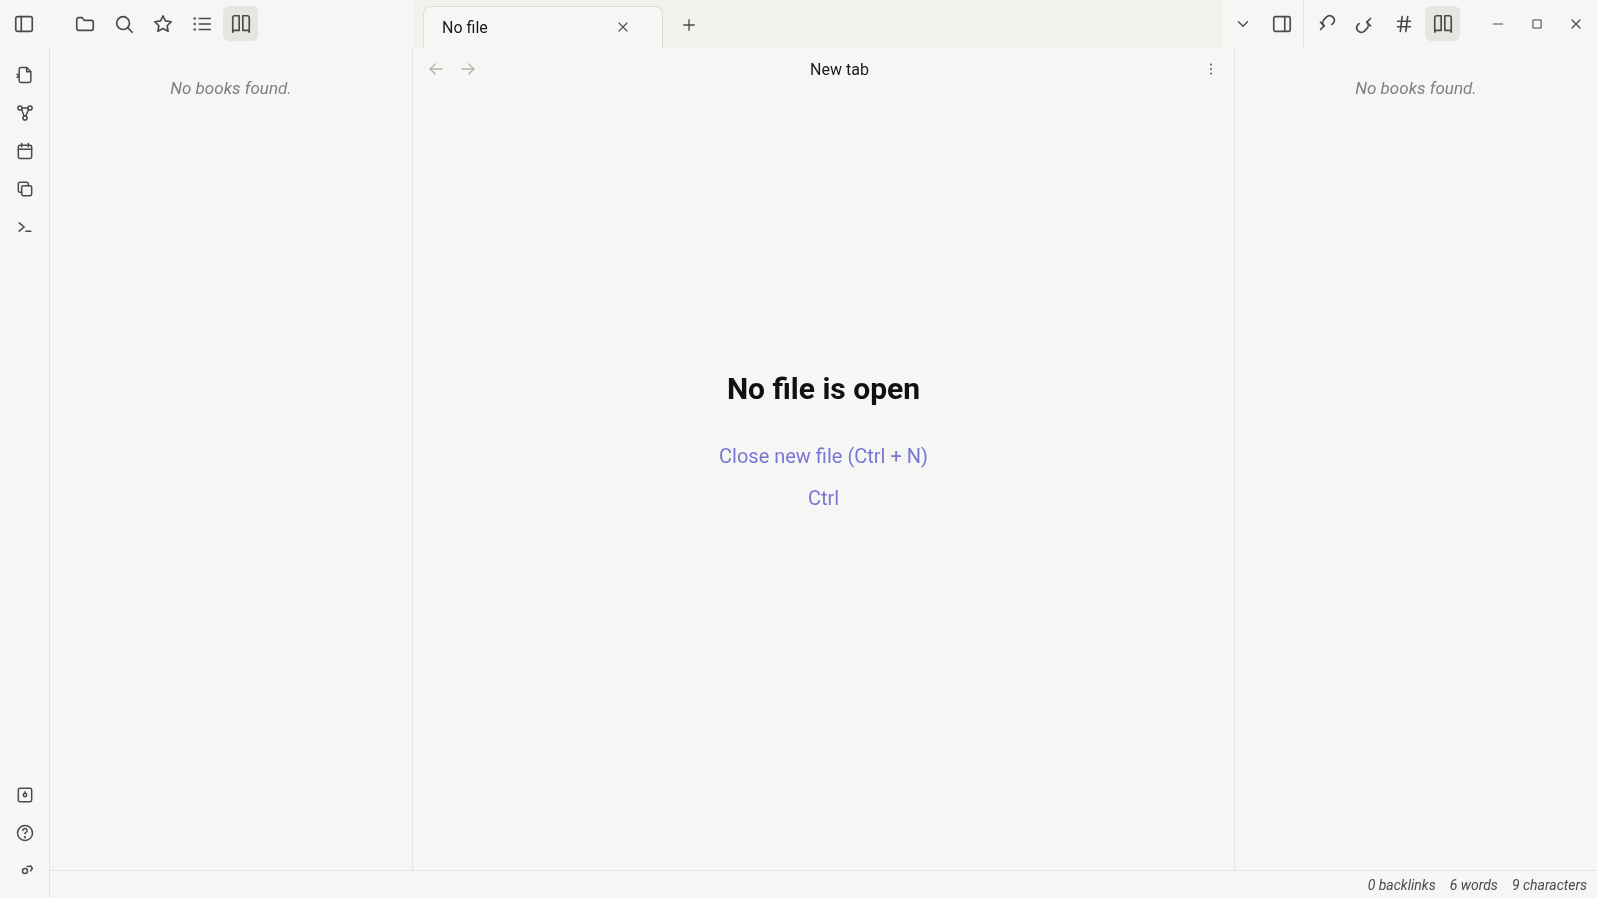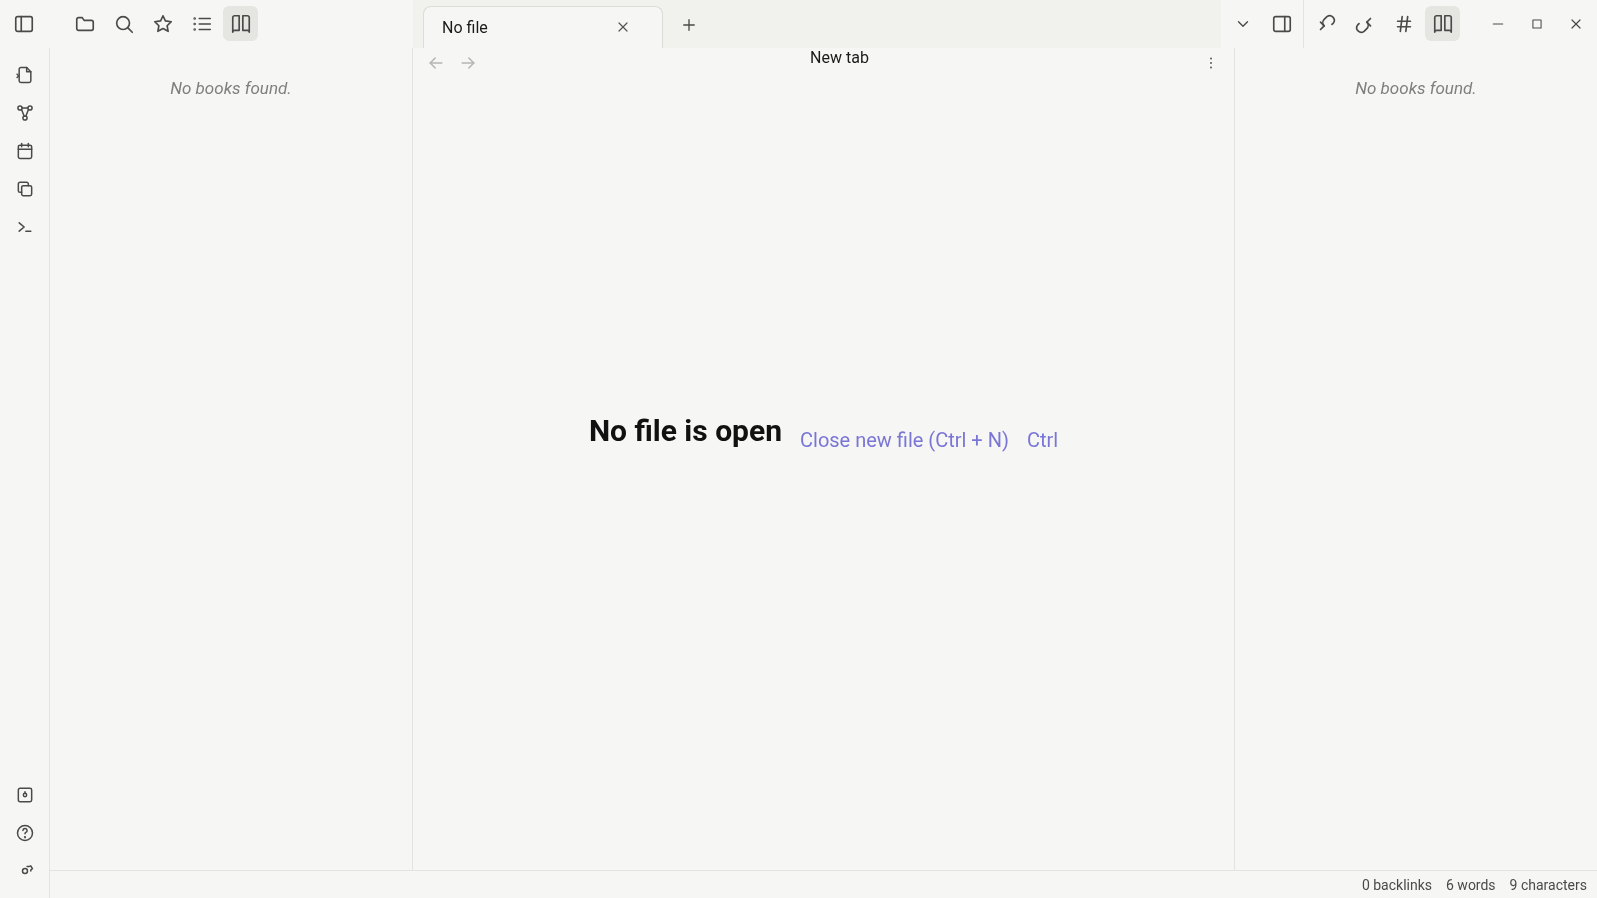--- a/index.html
+++ b/index.html
@@ -155,50 +155,51 @@
     font-size:17px;
   }
   .center{
     flex:1;
     display:flex;flex-direction:column;
     background:var(--bg);
     min-width:0;
   }
   .center-header{
     height:42px;
-    display:flex;align-items:flex-start;
+    display:flex;align-items:center;
     padding:0 8px;
     gap:2px;
   }
   .center-title{
     flex:1;text-align:center;color:#1a1a1a;font-size:16px;
   }
   .center-body{
     flex:1;
-    display:flex;flex-direction:row;
+    display:flex;flex-direction:column;
     align-items:center;justify-content:center;
     gap:18px;
     transform:translateY(-40px);
   }
   .center-body h1{
     font-size:30px;font-weight:700;margin:0 0 20px 0;color:#111;
   }
   .link{
     color:var(--accent);font-size:20px;cursor:pointer;
   }
 
   
   .statusbar{
     grid-column:2;grid-row:3;
     display:flex;align-items:center;justify-content:flex-end;
     gap:14px;
     padding:0 10px;
     font-size:14px;color:#4a4a4a;
     border-top:1px solid var(--border-soft);
     background:var(--bg);
+    font-style:italic;
   }
   .status-item{white-space:nowrap;}
 
   
   svg{stroke:currentColor;fill:none;stroke-width:1.8;stroke-linecap:round;stroke-linejoin:round;}
 </style>
 </head>
 <body>
 
 <div class="app">

